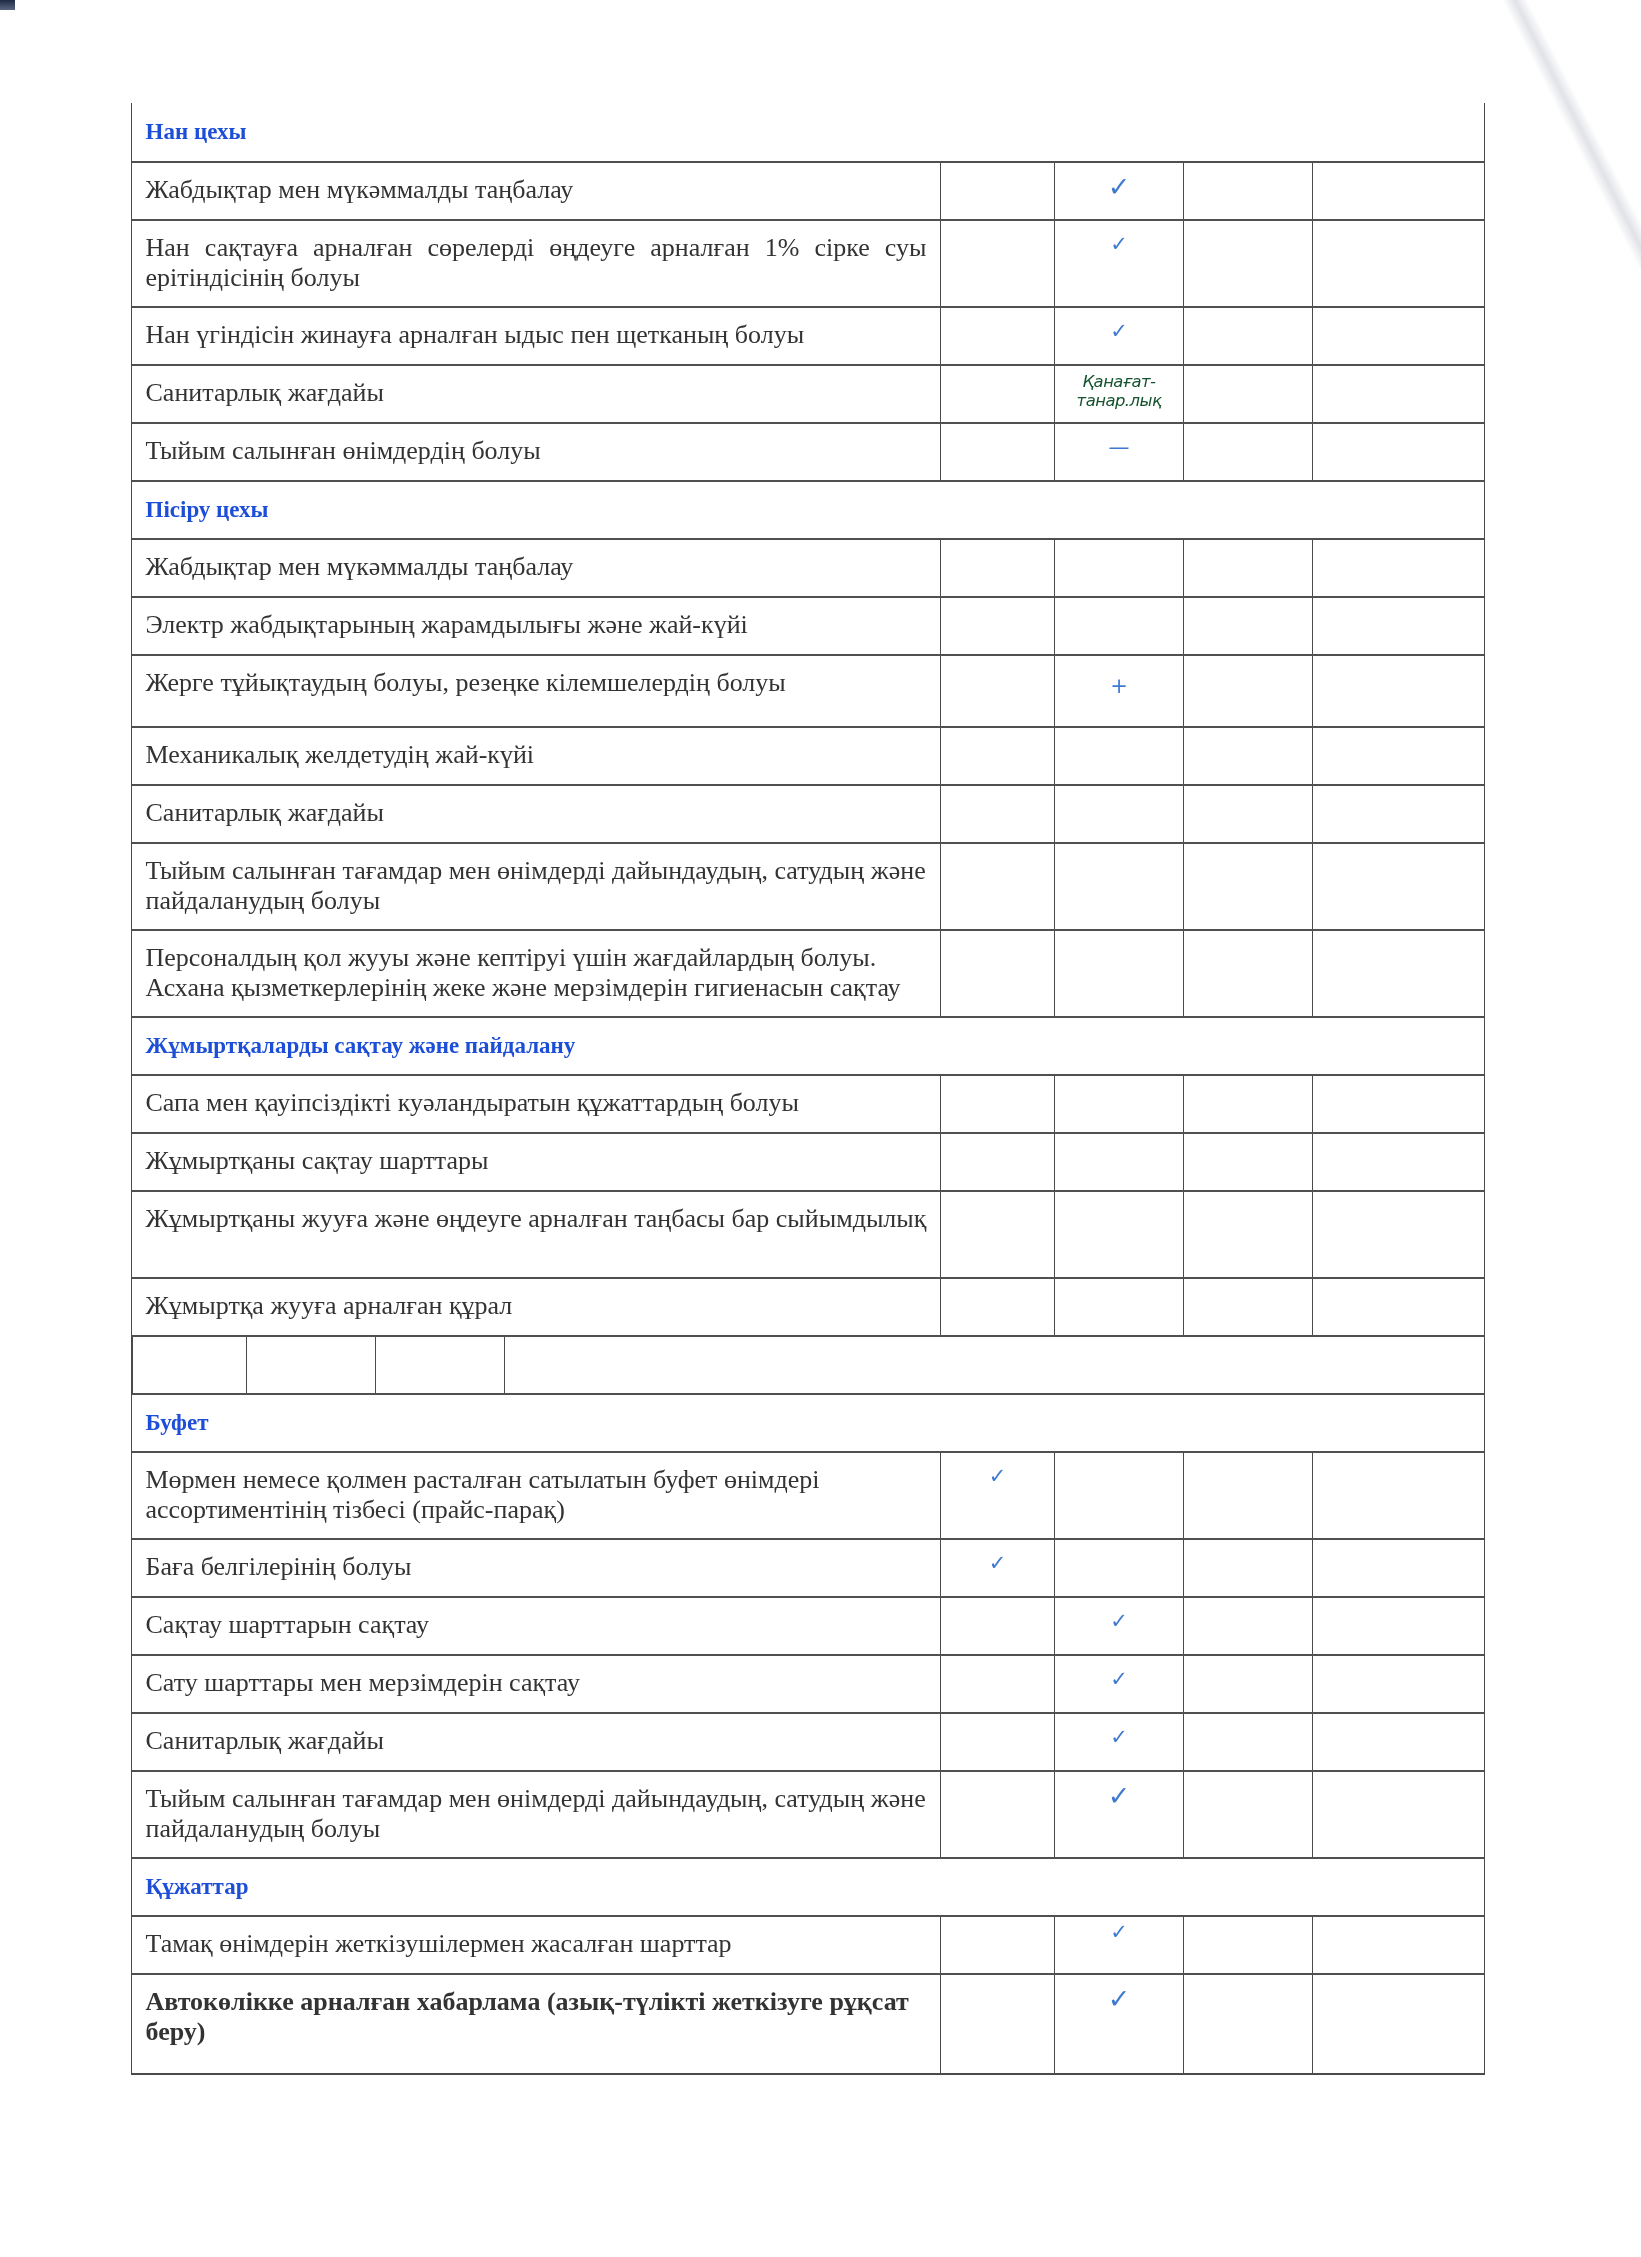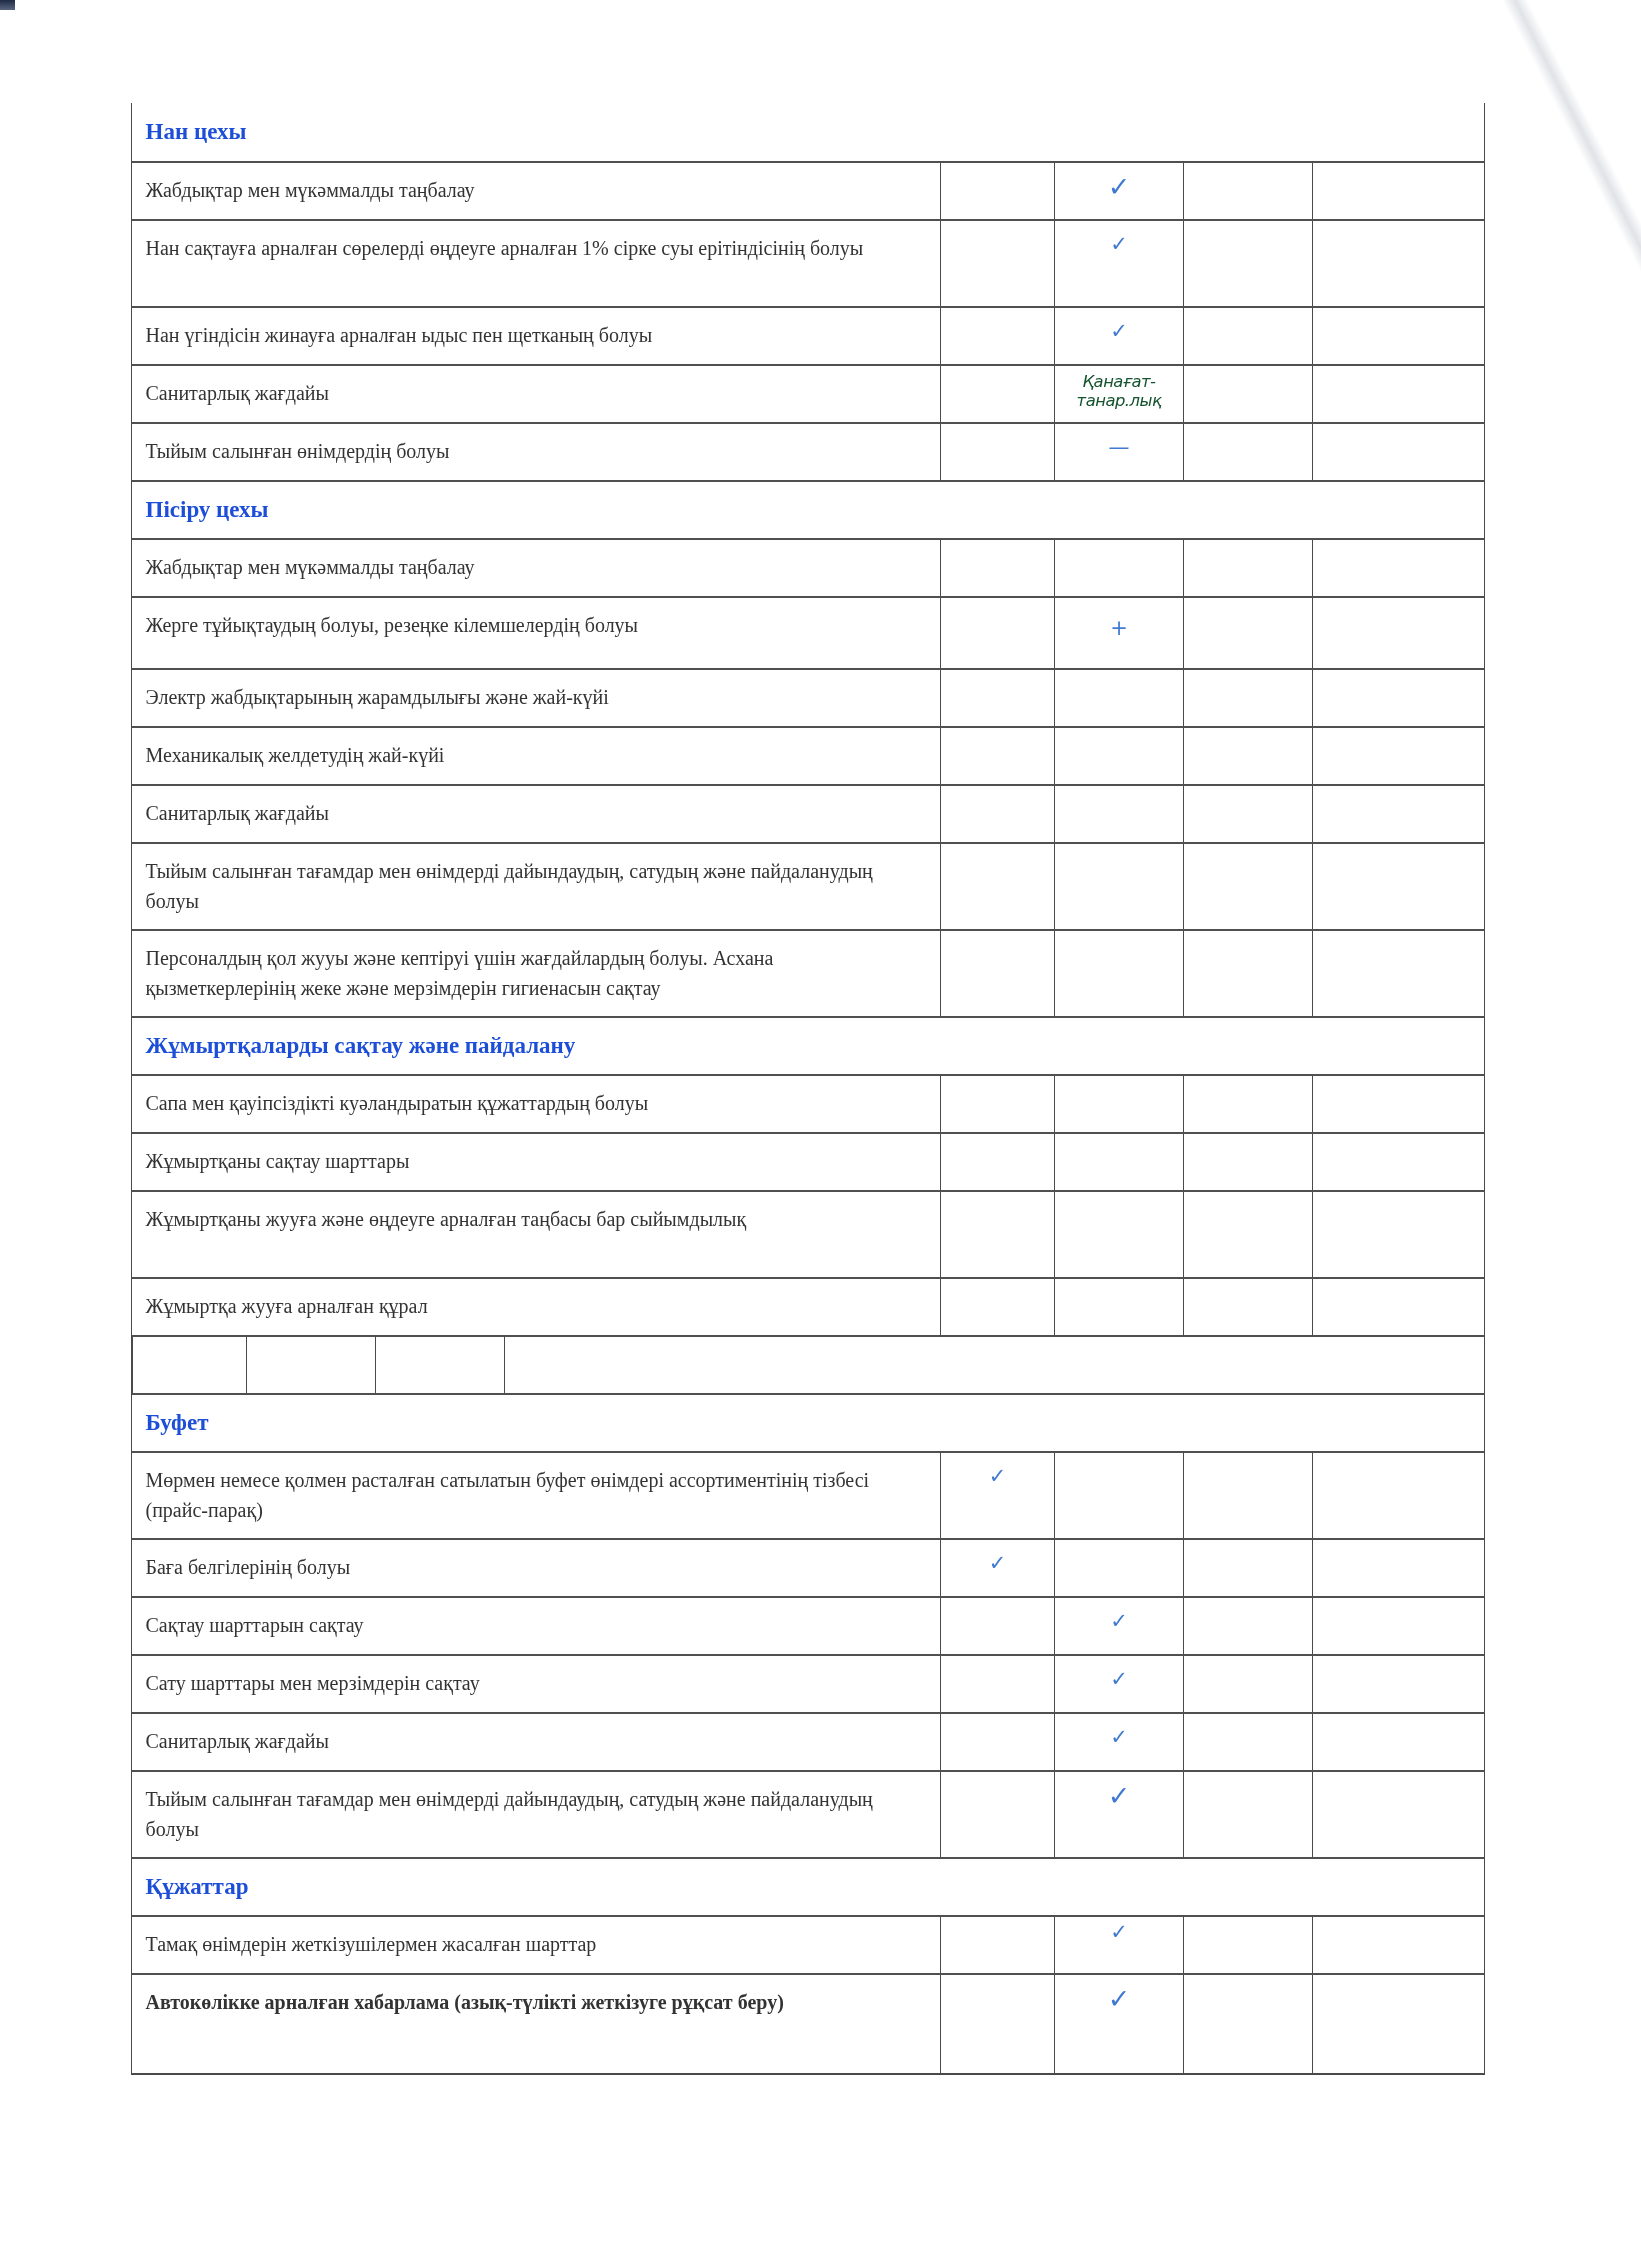--- a/index.html
+++ b/index.html
@@ -19,21 +19,21 @@
   .table {
     position: absolute; left: 131px; top: 103px; width: 1352px;
     border-left: 1.9px solid #4a4a4a; border-right: 1.9px solid #4a4a4a; border-bottom: 2.9px solid #4a4a4a;
   }
   .row { display: flex; border-top: 2.9px solid #505050; box-sizing: border-box; }
   .row.first { border-top: none; }
   .section-row { height: 58px; align-items: center; padding-left: 13.5px; }
   .section-title { font-weight: bold; font-size: 23px; color: #1d4ed8; }
   .item-row .label {
     width: 808px; box-sizing: border-box; padding: 11.6px 13.5px 9.7px 13.5px;
-    font-size: 20px; line-height: 30px; color: #333; text-align: left;
+    font-size: 26px; line-height: 30px; color: #333; text-align: left;
   }
   .item-row .label.justify { text-align: justify; text-align-last: left; }
   .cell {
     box-sizing: border-box; border-left: 1.9px solid #4a4a4a; position: relative;
     display: flex; justify-content: center; align-items: flex-start; padding-top: 9.7px;
   }
   .c1 { width: 114px; }
   .c2 { width: 129px; }
   .c3 { width: 129px; }
   .c4 { flex: 1; }
@@ -148,51 +148,51 @@
     <div class="cell c2">
         <span class="mark"></span>
       </div>
     <div class="cell c3">
         <span class="mark"></span>
       </div>
     <div class="cell c4">
         <span class="mark"></span>
       </div>
   </div>
+  <div class="row item-row h60">
+    <div class="label">Электр жабдықтарының жарамдылығы және жай-күйі</div>
+    <div class="cell c1">
+        <span class="mark"></span>
+      </div>
+    <div class="cell c2">
+        <span class="mark"></span>
+      </div>
+    <div class="cell c3">
+        <span class="mark"></span>
+      </div>
+    <div class="cell c4">
+        <span class="mark"></span>
+      </div>
+  </div>
   <div class="row item-row h75">
     <div class="label">Жерге тұйықтаудың болуы, резеңке кілемшелердің болуы</div>
     <div class="cell c1">
         <span class="mark"></span>
       </div>
     <div class="cell c2" style="padding-top:17.4px;">
         <span class="mark small">+</span>
       </div>
     <div class="cell c3">
         <span class="mark"></span>
       </div>
     <div class="cell c4">
         <span class="mark"></span>
       </div>
   </div>
   <div class="row item-row h60">
-    <div class="label">Электр жабдықтарының жарамдылығы және жай-күйі</div>
-    <div class="cell c1">
-        <span class="mark"></span>
-      </div>
-    <div class="cell c2">
-        <span class="mark"></span>
-      </div>
-    <div class="cell c3">
-        <span class="mark"></span>
-      </div>
-    <div class="cell c4">
-        <span class="mark"></span>
-      </div>
-  </div>
-  <div class="row item-row h60">
     <div class="label">Механикалық желдетудің жай-күйі</div>
     <div class="cell c1">
         <span class="mark"></span>
       </div>
     <div class="cell c2">
         <span class="mark"></span>
       </div>
     <div class="cell c3">
         <span class="mark"></span>
       </div>

